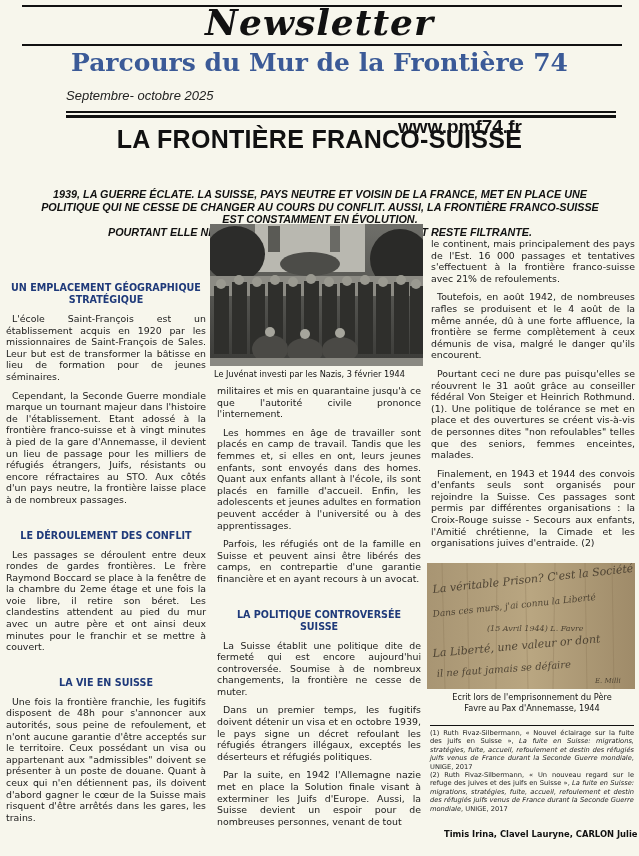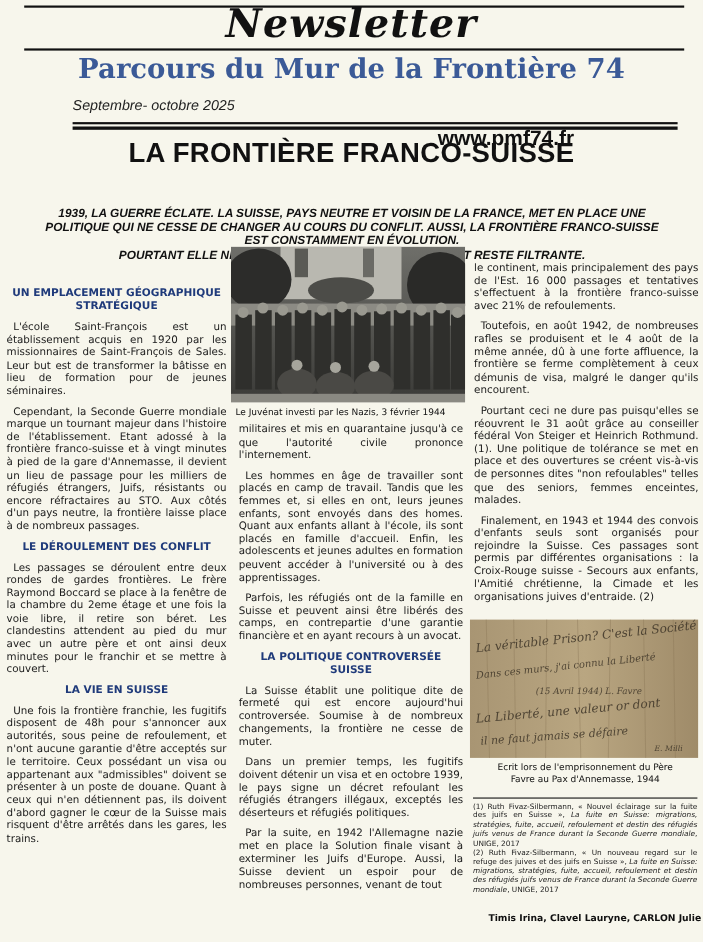--- a/index.html
+++ b/index.html
@@ -41,21 +41,21 @@
     position:absolute; left:30px; top:160px; width:580px; text-align:center;
     font-family:"Liberation Sans", sans-serif; font-weight:bold; font-style:italic;
     font-size:10.8px; line-height:12.6px; color:#111;margin-top:28px;
   }
   .col {
     position:absolute; font-family:"DejaVu Sans", sans-serif;
     font-size:9.4px; line-height:11.6px; color:#1a1a1a;
   }
   .col p { margin:0 0 7px 0; text-align:justify; text-indent:6px; }
   .col h3 {
-    margin:3px 0 7px 0; text-align:center; color:#1f3a7a;
+    margin:24px 0 7px 0; text-align:center; color:#1f3a7a;
     font-family:"DejaVu Sans", sans-serif; font-weight:bold;
     font-size:9.6px; line-height:12px;
   }
   .photo {
     position:absolute; overflow:hidden;
   }
   .caption {
     position:absolute; font-family:"DejaVu Sans", sans-serif;
     font-size:8.2px; line-height:10.5px; color:#111;
   }

